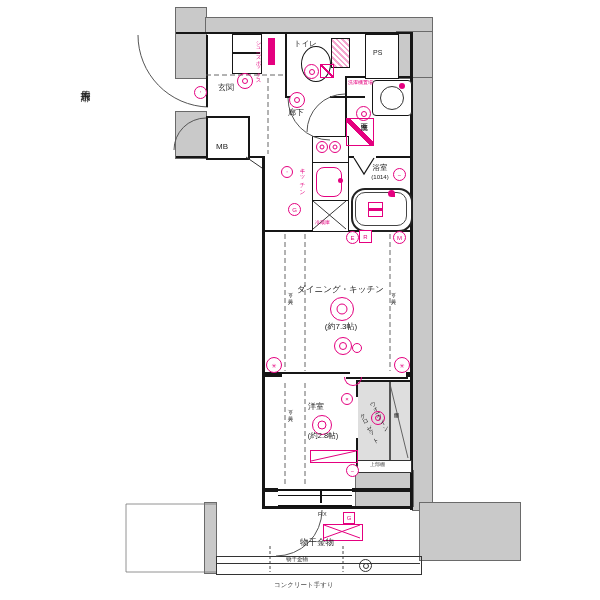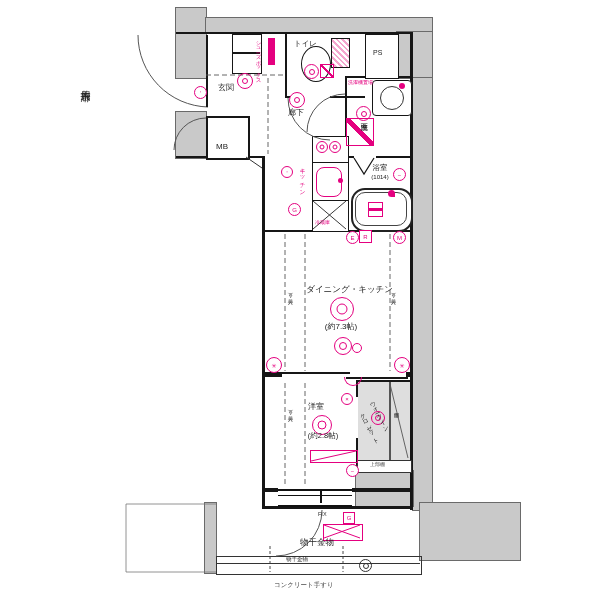--- a/index.html
+++ b/index.html
@@ -196,21 +196,21 @@
   <div class="lbl v pink" style="left:256px;top:37px;font-size:5.5px;height:34px;letter-spacing:0;">シューズボックス</div>
   <div class="lbl" style="left:294px;top:40px;font-size:7.5px;">トイレ</div>
   <div class="lbl" style="left:373px;top:49px;font-size:7px;">PS</div>
   <div class="lbl" style="left:288px;top:109px;font-size:8px;">廊下</div>
   <div class="lbl v" style="left:360px;top:118px;font-size:7px;letter-spacing:0;">洗面室</div>
   <div class="lbl pink" style="left:348px;top:80px;font-size:5px;">洗濯機置場</div>
   <div class="lbl ctr" style="left:362px;top:164px;width:36px;font-size:7.5px;">浴室</div>
   <div class="lbl ctr" style="left:360px;top:174px;width:40px;font-size:6px;">(1014)</div>
   <div class="lbl v pink" style="left:299px;top:164px;font-size:6px;letter-spacing:0;">キッチン</div>
   <div class="lbl pink" style="left:315px;top:220px;font-size:5px;">冷蔵庫</div>
-  <div class="lbl ctr" style="left:288px;top:285px;width:105px;font-size:8.5px;text-align:right;">ダイニング・キッチン</div>
+  <div class="lbl ctr" style="left:288px;top:285px;width:105px;font-size:8.5px;">ダイニング・キッチン</div>
   <div class="lbl ctr" style="left:298px;top:323px;width:86px;font-size:8px;">(約7.3帖)</div>
   <div class="lbl v" style="left:288px;top:288px;font-size:5.5px;letter-spacing:0;color:#555;">下り天井</div>
   <div class="lbl v" style="left:391px;top:288px;font-size:5.5px;letter-spacing:0;color:#555;">下り天井</div>
   <div class="lbl v" style="left:288px;top:405px;font-size:5.5px;letter-spacing:0;color:#555;">下り天井</div>
   <div class="lbl" style="left:308px;top:403px;font-size:8px;">洋室</div>
   <div class="lbl ctr" style="left:298px;top:432px;width:50px;font-size:7.5px;">(約2.8帖)</div>
   <div class="lbl v" style="left:374px;top:396px;font-size:6px;letter-spacing:0;transform:rotate(-28deg);">ウォークイン</div>
   <div class="lbl v" style="left:364px;top:408px;font-size:6px;letter-spacing:0;transform:rotate(-28deg);">クロゼット</div>
   <div class="lbl v" style="left:393px;top:408px;font-size:5px;letter-spacing:0;color:#444;">上部棚</div>
   <div class="lbl" style="left:370px;top:462px;font-size:5px;color:#444;">上部棚</div>

